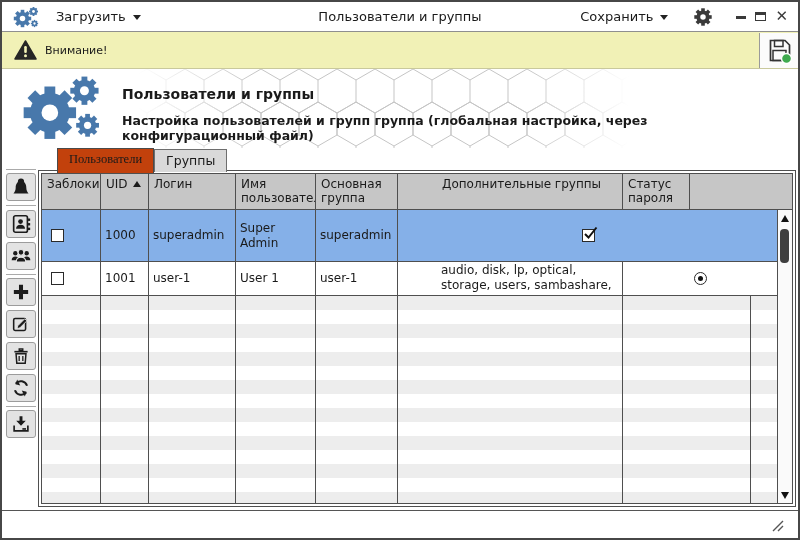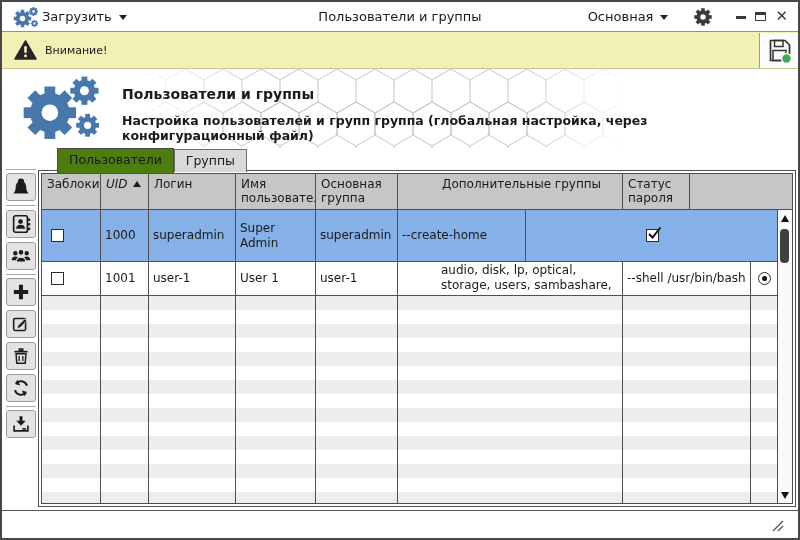--- a/index.html
+++ b/index.html
@@ -5,21 +5,21 @@
   html,body{margin:0;padding:0;background:#e8e8e8;}
   .window{
     position:relative;width:800px;height:540px;box-sizing:border-box;
     border:2px solid #474747;background:#fff;overflow:hidden;
     font-family:"DejaVu Sans",sans-serif;color:#1a1a1a;
   }
   
   .titlebar{position:absolute;top:0;left:0;right:0;height:29px;border-bottom:1px solid #8f8f8f;
     display:flex;align-items:center;background:#fff;}
   .appicon{margin-left:11px;display:flex;align-items:center;}
-  .menubtn{display:flex;align-items:center;gap:7px;font-size:13px;margin-left:2px;cursor:default;}
+  .menubtn{display:flex;align-items:center;gap:7px;font-size:13px;margin-left:16px;cursor:default;}
   .caret{width:0;height:0;border-left:4.5px solid transparent;border-right:4.5px solid transparent;
     border-top:5.5px solid #222;margin-top:2px;}
   .tb-title{position:absolute;left:0;right:0;text-align:center;font-size:13px;pointer-events:none;}
   .tb-right{margin-left:auto;display:flex;align-items:center;gap:0;}
   .savemenu{display:flex;align-items:center;gap:7px;font-size:13px;margin-right:26px;}
   .gearbtn{margin-right:24px;display:flex;align-items:center;}
   .winbtns{display:flex;align-items:center;gap:9px;margin-right:10px;}
   .minbtn{width:10px;height:3px;background:#3a3a3a;margin-top:2px;}
   .maxbtn{width:11px;height:9px;box-sizing:border-box;border:1.5px solid #3a3a3a;border-top:3px solid #3a3a3a;}
   .closebtn{font-size:15px;line-height:15px;color:#3a3a3a;font-weight:bold;}
@@ -37,34 +37,34 @@
     background:linear-gradient(90deg,#fff 8%,rgba(255,255,255,0));}
   .hexfade-r{position:absolute;right:0;top:0;width:110px;height:79px;
     background:linear-gradient(270deg,#fff 4%,rgba(255,255,255,0));}
   .biggears{position:absolute;left:18px;top:6px;}
   .hz-title{position:absolute;left:120px;top:17px;font-size:14px;font-weight:bold;}
   .hz-sub{position:absolute;left:120px;top:44px;font-size:12.5px;font-weight:bold;width:670px;}
   
   .tabs{position:absolute;top:146px;left:55px;display:flex;align-items:flex-end;z-index:5;}
   .tab{font-size:12.5px;padding:3px 11px 4px 11px;border:1px solid #6e6e6e;border-bottom:none;
     background:#d9d9d9;}
-  .tab.active{background:#4d7c0f;border-color:#4a4a4a;position:relative;z-index:6;padding-bottom:6px;margin-bottom:-1px;}
+  .tab.active{background:#c2410c;border-color:#4a4a4a;position:relative;z-index:6;padding-bottom:6px;margin-bottom:-1px;font-family:Liberation Serif, serif;}
   
   .ltb-btn{position:absolute;left:4px;width:30px;height:28px;background:#e3e3e3;border:1px solid #9c9c9c;
     border-radius:3px;box-sizing:border-box;display:flex;align-items:center;justify-content:center;}
   .ltb-sep{position:absolute;left:4px;width:30px;height:1px;background:#aaa;}
   
   .panel{position:absolute;top:168px;left:36px;width:758px;height:337px;box-sizing:border-box;
     border:1px solid #4f4f4f;background:#fff;}
   .table{position:absolute;left:2px;top:2px;right:2px;bottom:2px;border:1px solid #4f4f4f;overflow:hidden;}
   .thead{display:flex;height:36px;box-sizing:border-box;border-bottom:1px solid #4f4f4f;background:#c6c6c6;}
   .th{box-sizing:border-box;border-right:1px solid #4f4f4f;font-size:12px;line-height:14px;
     padding:3px 2px 0 5px;overflow:hidden;background:#c6c6c6;}
   .th-stub{flex:1;border-right:none;}
-  .sortwrap{display:flex;align-items:center;gap:5px;font-style:italic;}
+  .sortwrap{display:flex;align-items:center;gap:5px;}
   .sortasc{width:0;height:0;border-left:4.5px solid transparent;border-right:4.5px solid transparent;
     border-bottom:6px solid #1c1c1c;}
   .tbody{width:737px;}
   .trow{display:flex;box-sizing:border-box;border-bottom:1px solid #4f4f4f;}
   .row-sel{background:#85b0e8;height:52px;}
   .row-plain{background:#fff;height:34px;}
   .td{box-sizing:border-box;border-right:1px solid #4f4f4f;font-size:12px;line-height:15px;
     padding:0 4px;display:flex;align-items:center;overflow:hidden;}
   .td.top{align-items:flex-start;padding-top:1px;}
   .td.nowrap{white-space:nowrap;}
@@ -128,21 +128,21 @@
         <use href="#gearg" transform="translate(43,37) scale(0.5)" fill="#4878ab"></use>
       </svg>
     </span>
     <div class="menubtn">
       <span>Загрузить</span>
       <span class="caret"></span>
     </div>
     <div class="tb-title">Пользователи и группы</div>
     <div class="tb-right">
       <div class="menubtn savemenu">
-        <span>Основная</span>
+        <span>Сохранить</span>
         <span class="caret"></span>
       </div>
       <span class="gearbtn">
         <svg width="18" height="18" viewBox="-15 -15 30 30">
           <use href="#gearg" fill="#3a3a3a"></use>
         </svg>
       </span>
       <div class="winbtns">
         <span class="minbtn"></span>
         <span class="maxbtn"></span>
@@ -288,40 +288,38 @@
       <div class="tbody">
 
         <div class="trow row-sel">
           <div class="td c1">
             <span class="cb in-first"></span>
           </div>
           <div class="td c2">1000</div>
           <div class="td c3">superadmin</div>
           <div class="td c4">Super Admin</div>
           <div class="td c5">superadmin</div>
-          <div class="td c7 nowrap">--create-home</div>
           <div class="td c8 center">
             <span class="cb">
               <svg class="checkmark" width="17" height="16" viewBox="0 0 17 16">
                 <polyline points="3,9 6.5,12.5 14.5,2.5" fill="none" stroke="#111" stroke-width="2"></polyline>
               </svg>
             </span>
           </div>
         </div>
 
         <div class="trow row-plain">
           <div class="td c1">
             <span class="cb in-first"></span>
           </div>
           <div class="td c2">1001</div>
           <div class="td c3">user-1</div>
           <div class="td c4">User 1</div>
           <div class="td c5">user-1</div>
           <div class="td c6 top">audio, disk, lp, optical, storage, users, sambashare, scanner</div>
-          <div class="td c7 nowrap">--shell /usr/bin/bash</div>
           <div class="td c8 center">
             <span class="rb">
               <span class="rb-dot"></span>
             </span>
           </div>
         </div>
 
         <div class="empty">
           <div class="ec c1"></div>
             <div class="ec c2"></div>

